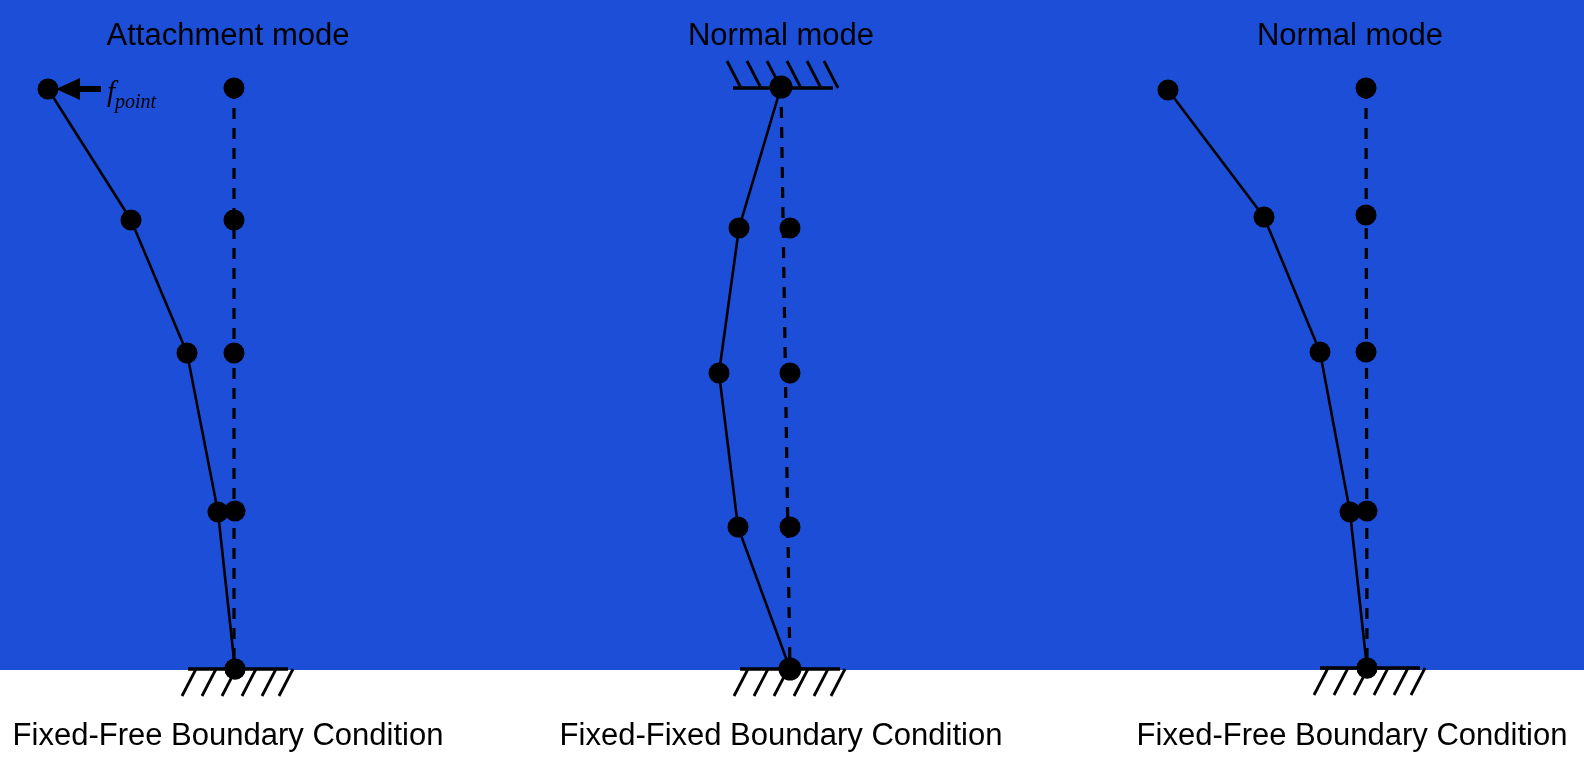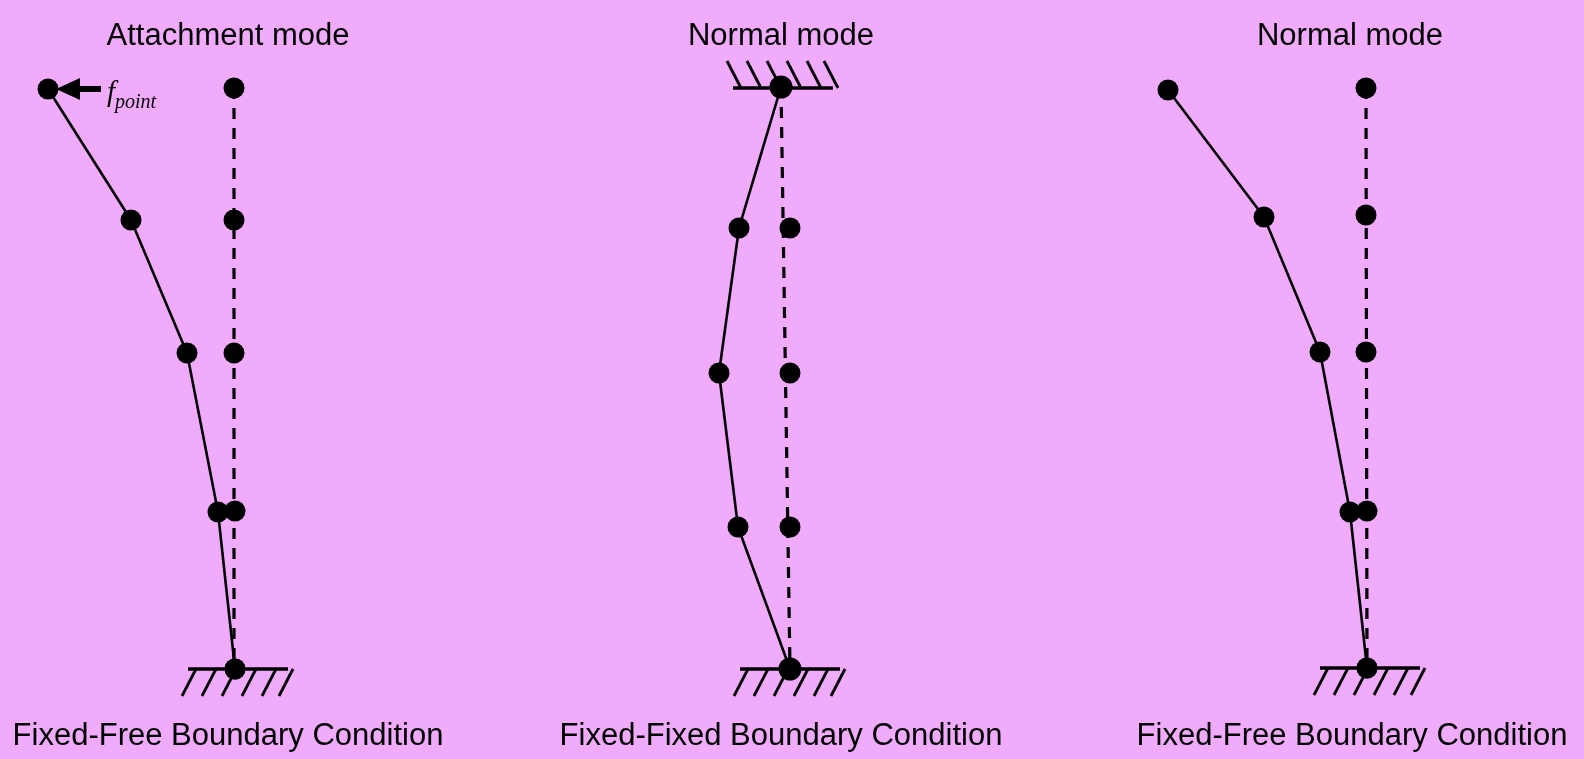--- a/index.html
+++ b/index.html
@@ -10,22 +10,22 @@
   body {
     width: 1584px;
     height: 759px;
     overflow: hidden;
     font-family: "Liberation Sans", sans-serif;
     color: #000000;
   }
   #figure {
     position: relative;
     width: 1584px;
-    height: 759px;
-    background: #f0abfc;
+    height: 670px;
+    background: #1d4ed8;
   }
   svg#canvas {
     position: absolute;
     top: 0;
     left: 0;
     width: 1584px;
     height: 759px;
     display: block;
   }
   .panel-title {

